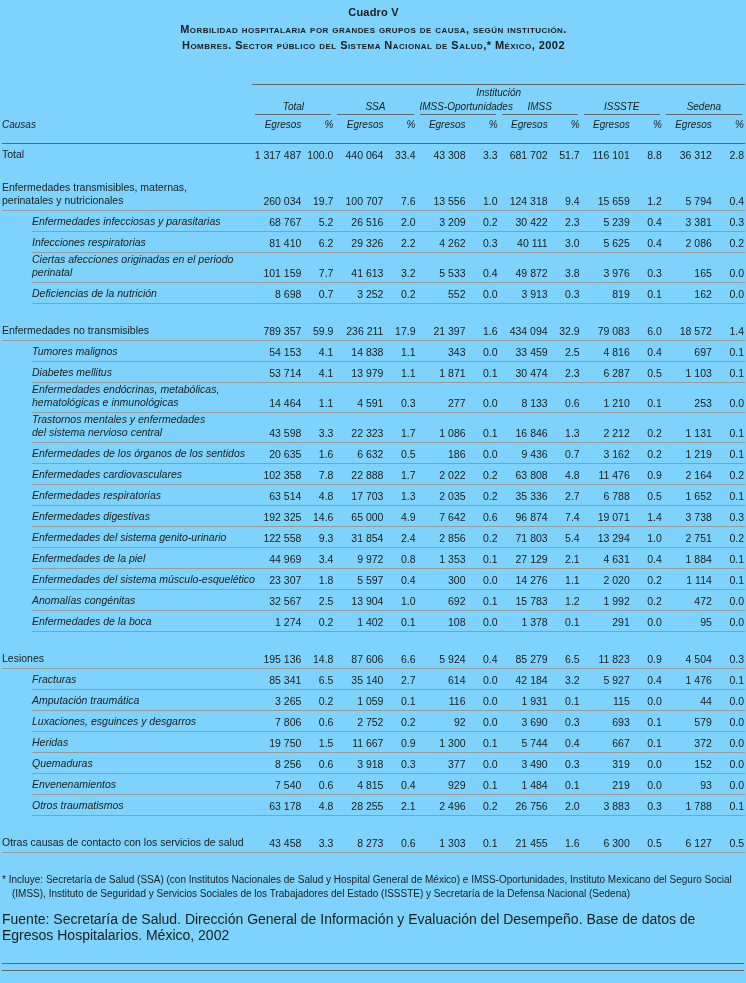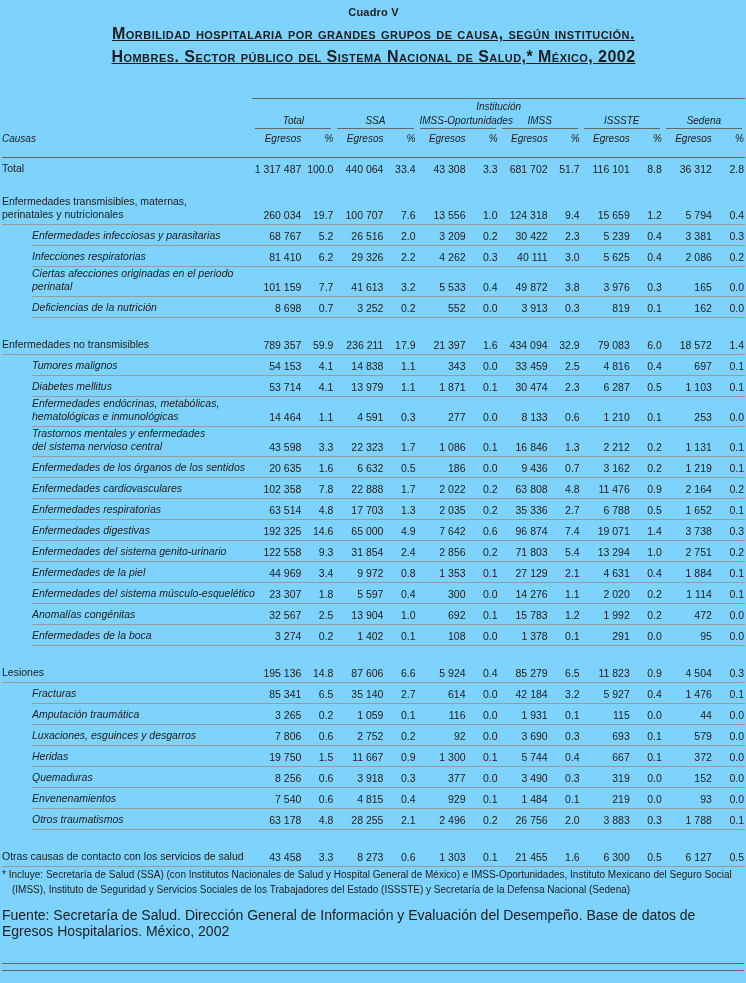--- a/index.html
+++ b/index.html
@@ -14,24 +14,23 @@
     width: 746px;
     height: 983px;
     background: #7dd3fc;
     padding: 6px 1px 0 2px;
     overflow: hidden;
   }
   
   .titles { text-align: center; margin-bottom: 13px; }
   .t1 { font-size: 11px; font-weight: bold; letter-spacing: .2px; margin-bottom: 4px; }
   .t2 {
-    font-size: 16px; font-weight: bold;
+    font-size: 11px; font-weight: bold;
     font-variant: small-caps; letter-spacing: .45px;
     line-height: 1.45;
-    text-decoration: underline;
   }
   
   table {
     border-collapse: separate; border-spacing: 0;
     table-layout: fixed; width: 743px;
     font-size: 10.5px;
     margin-top: 30px;
   }
   col.clab { width: 250px; }
   col.ceg  { width: 54px; }
@@ -59,21 +58,21 @@
   tbody td { height: 21px; padding-bottom: 4px; }
   tbody .lab { line-height: 13px; }
   .lab div { white-space: nowrap; }
   tr.ind .lab div { padding-left: 30px; font-style: italic; }
   
   tr.u td { background: linear-gradient(#9a9a9a,#9a9a9a) no-repeat left bottom / 100% 1px; }
   tr.u.ind .lab { background: linear-gradient(#9a9a9a,#9a9a9a) no-repeat right bottom / calc(100% - 30px) 1px; }
   tr.spacer td { height: 16px; padding: 0; background: none; }
   
   .footnote {
-    margin-top: 1px; width: 741px;
+    margin-top: 20px; width: 741px;
     font-size: 10px; line-height: 1.42;
     padding-left: 10px; text-indent: -10px;
   }
   .source { margin-top: 10px; width: 741px; font-size: 14px; }
   .bottom-rules {
     position: absolute; left: 2px; right: 2px; bottom: 12px;
     height: 8px;
     border-top: 1px solid #666; border-bottom: 1px solid #666;
   }
 </style>
@@ -479,21 +478,21 @@
           <td class="pc">1.2</td>
           <td class="eg">1 992</td>
           <td class="pc">0.2</td>
           <td class="eg">472</td>
           <td class="pc">0.0</td>
         </tr>
         <tr class="u ind">
           <td class="lab">
             <div>Enfermedades de la boca</div>
           </td>
-          <td class="eg">3 274</td>
+          <td class="eg">1 274</td>
           <td class="pc">0.2</td>
           <td class="eg">1 402</td>
           <td class="pc">0.1</td>
           <td class="eg">108</td>
           <td class="pc">0.0</td>
           <td class="eg">1 378</td>
           <td class="pc">0.1</td>
           <td class="eg">291</td>
           <td class="pc">0.0</td>
           <td class="eg">95</td>

